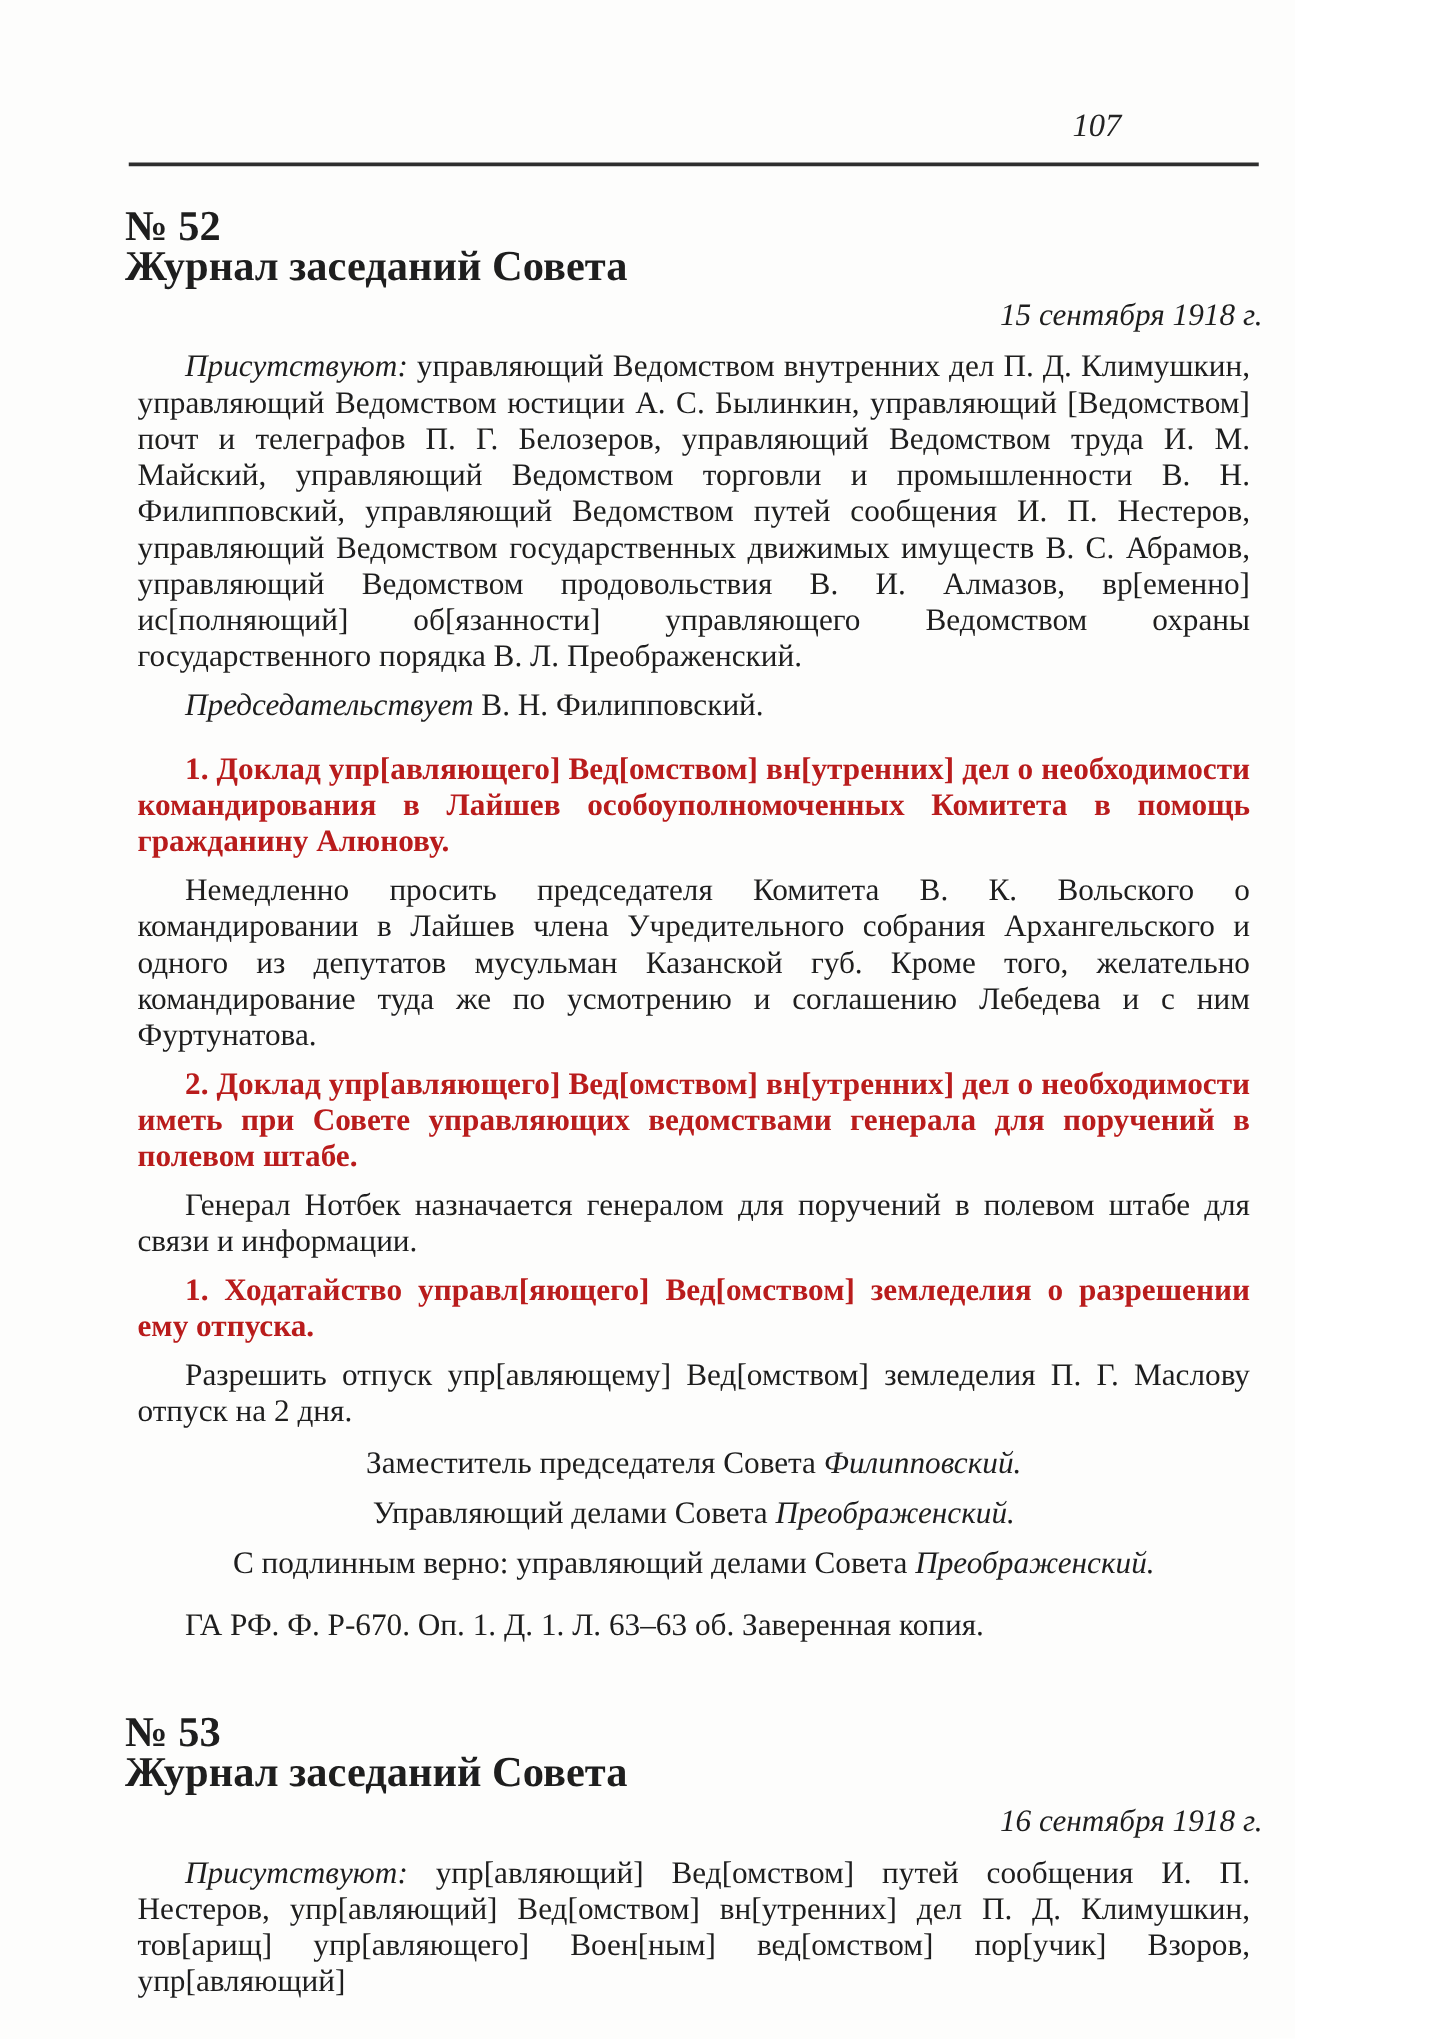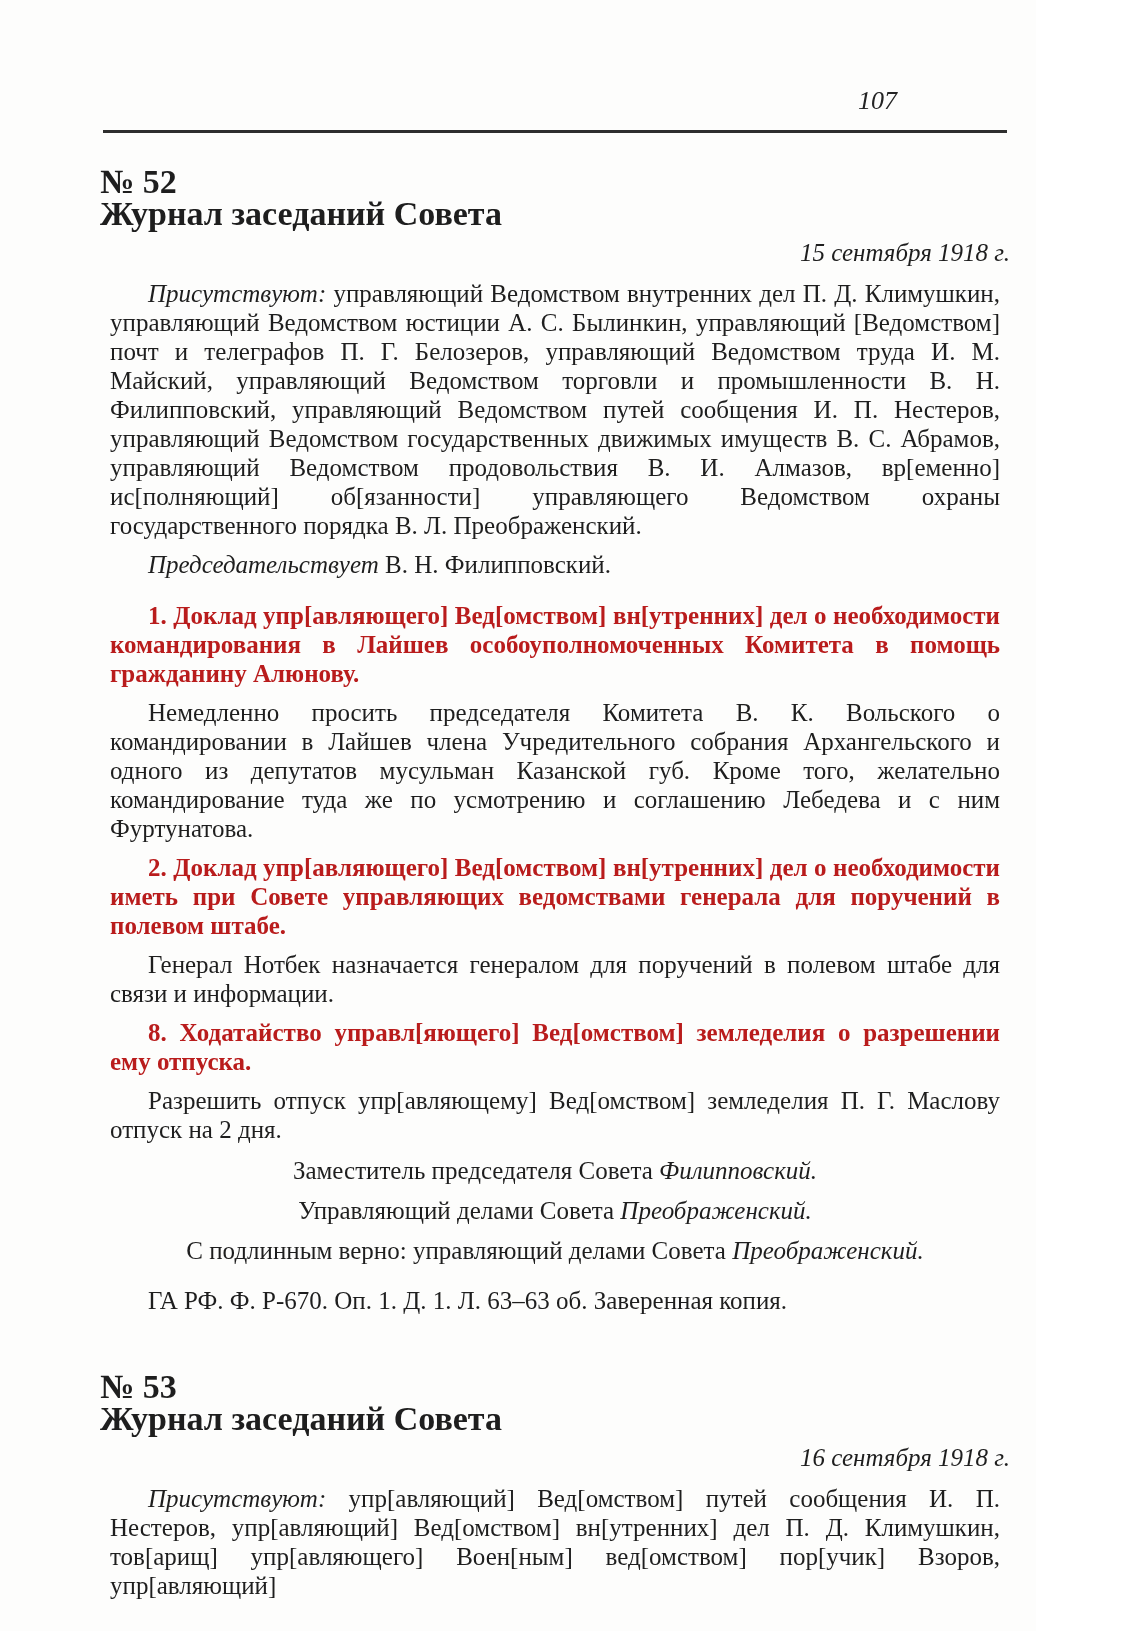--- a/index.html
+++ b/index.html
@@ -80,21 +80,21 @@
       <p class="present"><span class="italic">Присутствуют:</span><span> управляющий Ведомством внутренних дел П. Д. Климушкин, управляющий Ведомством юстиции А. С. Былинкин, управляющий [Ведомством] почт и телеграфов П. Г. Белозеров, управляющий Ведомством труда И. М. Майский, управляющий Ведомством торговли и промышленности В. Н. Филипповский, управляющий Ведомством путей сообщения И. П. Нестеров, управляющий Ведомством государственных движимых имуществ В. С. Абрамов, управляющий Ведомством продовольствия В. И. Алмазов, вр[еменно] ис[полняющий] об[язанности] управляющего Ведомством охраны государственного порядка В. Л. Преображенский.</span></p>
 
       <p><span class="italic">Председательствует</span><span> В. Н. Филипповский.</span></p>
 
       <p class="item-heading first">1. Доклад упр[авляющего] Вед[омством] вн[утренних] дел о необходимости командирования в Лайшев особоуполномоченных Комитета в помощь гражданину Алюнову.</p>
       <p>Немедленно просить председателя Комитета В. К. Вольского о командировании в Лайшев члена Учредительного собрания Архангельского и одного из депутатов мусульман Казанской губ. Кроме того, желательно командирование туда же по усмотрению и соглашению Лебедева и с ним Фуртунатова.</p>
 
       <p class="item-heading">2. Доклад упр[авляющего] Вед[омством] вн[утренних] дел о необходимости иметь при Совете управляющих ведомствами генерала для поручений в полевом штабе.</p>
       <p>Генерал Нотбек назначается генералом для поручений в полевом штабе для связи и информации.</p>
 
-      <p class="item-heading">8. Ходатайство управл[яющего] Вед[омством] земледелия о разрешении ему отпуска.</p>
+      <p class="item-heading">1. Ходатайство управл[яющего] Вед[омством] земледелия о разрешении ему отпуска.</p>
       <p>Разрешить отпуск упр[авляющему] Вед[омством] земледелия П. Г. Маслову отпуск на 2 дня.</p>
 
       <div class="sig-block">
         <p class="sig-line"><span>Заместитель председателя Совета </span><span class="italic">Филипповский.</span></p>
         <p class="sig-line"><span>Управляющий делами Совета </span><span class="italic">Преображенский.</span></p>
         <p class="sig-line"><span>С подлинным верно: управляющий делами Совета </span><span class="italic">Преображенский.</span></p>
       </div>
 
       <p class="source">ГА РФ. Ф. Р-670. Оп. 1. Д. 1. Л. 63–63 об. Заверенная копия.</p>
     </section>

